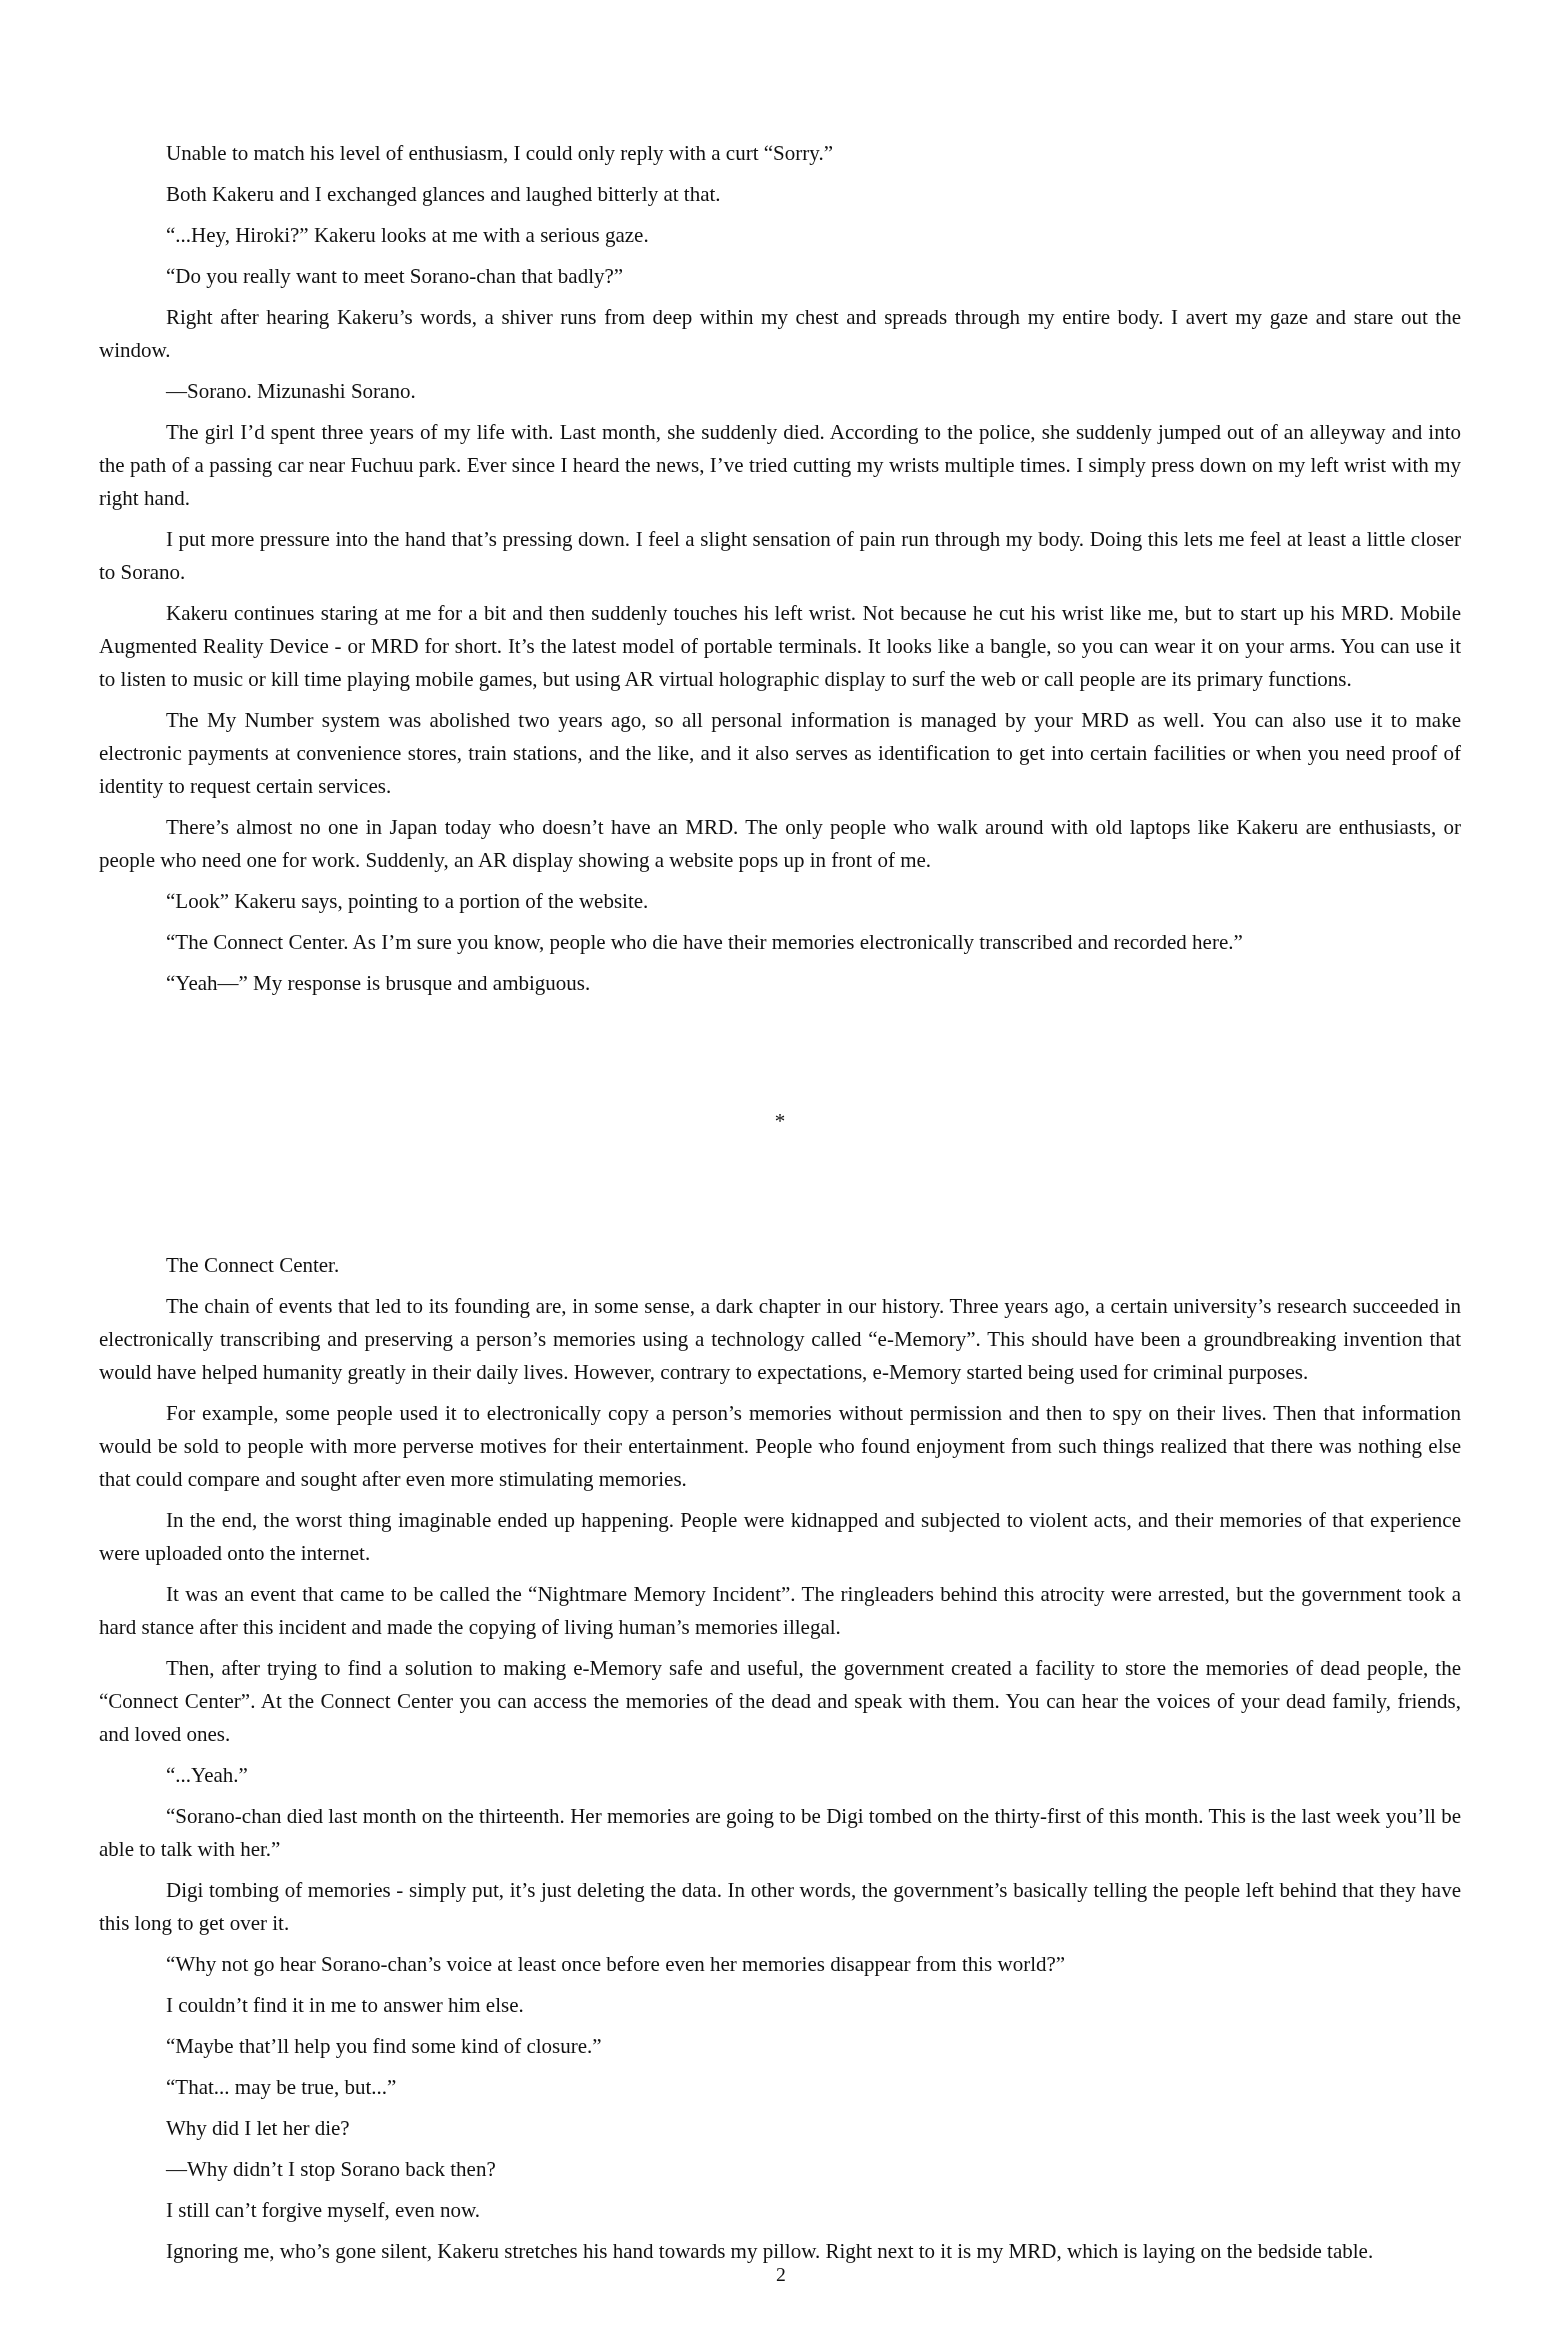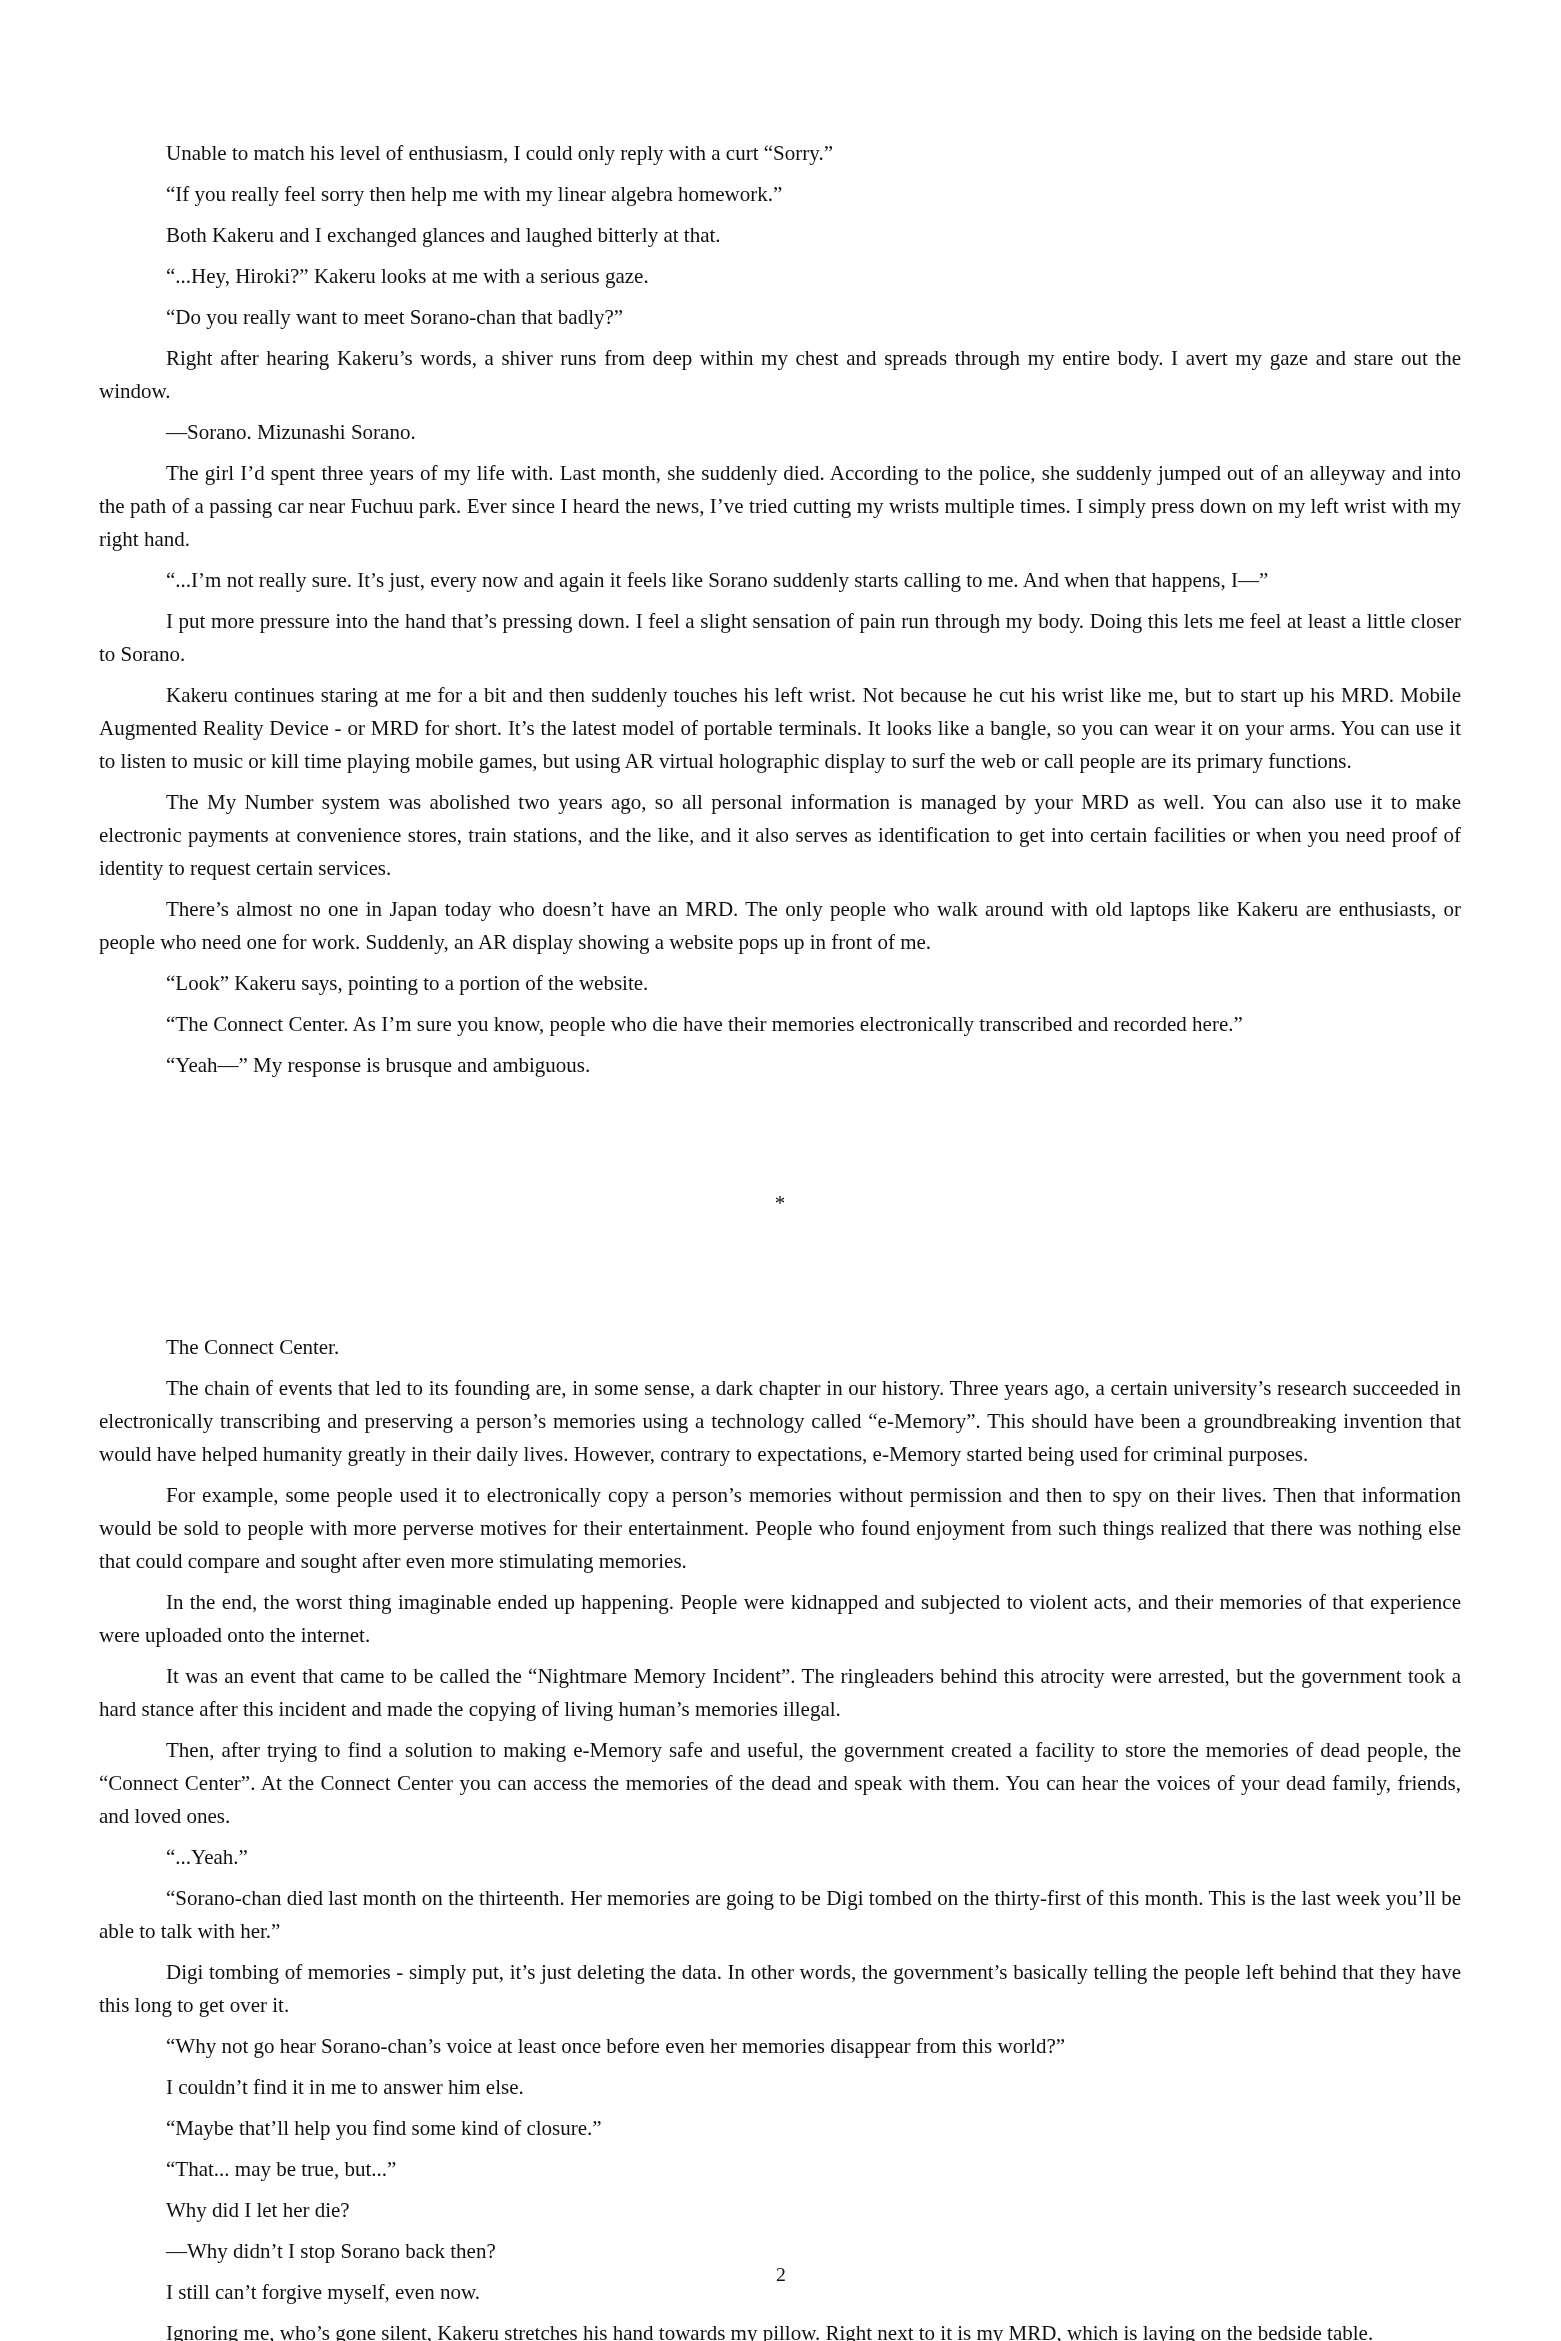--- a/index.html
+++ b/index.html
@@ -48,28 +48,26 @@
     color: #111111;
   }
 </style>
 </head>
 <body>
 
 <div class="page">
   <div class="content">
     <div>
         <p class="para">Unable to match his level of enthusiasm, I could only reply with a curt “Sorry.”</p>
-        <p class="para">“If you really feel sorry then help me with my linear algebra homework.”</p>
         <p class="para">Both Kakeru and I exchanged glances and laughed bitterly at that.</p>
         <p class="para">“...Hey, Hiroki?” Kakeru looks at me with a serious gaze.</p>
         <p class="para">“Do you really want to meet Sorano-chan that badly?”</p>
         <p class="para">Right after hearing Kakeru’s words, a shiver runs from deep within my chest and spreads through my entire body. I avert my gaze and stare out the window.</p>
         <p class="para">—Sorano. Mizunashi Sorano.</p>
         <p class="para">The girl I’d spent three years of my life with. Last month, she suddenly died. According to the police, she suddenly jumped out of an alleyway and into the path of a passing car near Fuchuu park. Ever since I heard the news, I’ve tried cutting my wrists multiple times. I simply press down on my left wrist with my right hand.</p>
-        <p class="para">“...I’m not really sure. It’s just, every now and again it feels like Sorano suddenly starts calling to me. And when that happens, I—”</p>
         <p class="para">I put more pressure into the hand that’s pressing down. I feel a slight sensation of pain run through my body. Doing this lets me feel at least a little closer to Sorano.</p>
         <p class="para">Kakeru continues staring at me for a bit and then suddenly touches his left wrist. Not because he cut his wrist like me, but to start up his MRD. Mobile Augmented Reality Device - or MRD for short. It’s the latest model of portable terminals. It looks like a bangle, so you can wear it on your arms. You can use it to listen to music or kill time playing mobile games, but using AR virtual holographic display to surf the web or call people are its primary functions.</p>
         <p class="para">The My Number system was abolished two years ago, so all personal information is managed by your MRD as well. You can also use it to make electronic payments at convenience stores, train stations, and the like, and it also serves as identification to get into certain facilities or when you need proof of identity to request certain services.</p>
         <p class="para">There’s almost no one in Japan today who doesn’t have an MRD. The only people who walk around with old laptops like Kakeru are enthusiasts, or people who need one for work. Suddenly, an AR display showing a website pops up in front of me.</p>
         <p class="para">“Look” Kakeru says, pointing to a portion of the website.</p>
         <p class="para">“The Connect Center. As I’m sure you know, people who die have their memories electronically transcribed and recorded here.”</p>
         <p class="para">“Yeah—” My response is brusque and ambiguous.</p>
       </div>
     <div class="para divider">*</div>
     <div>

